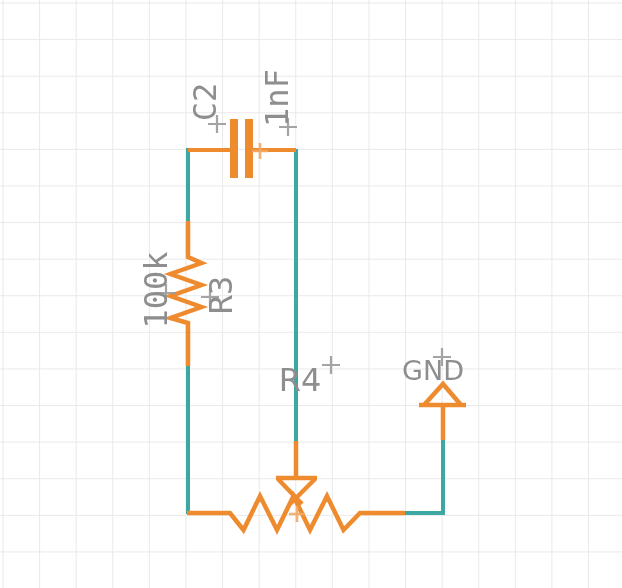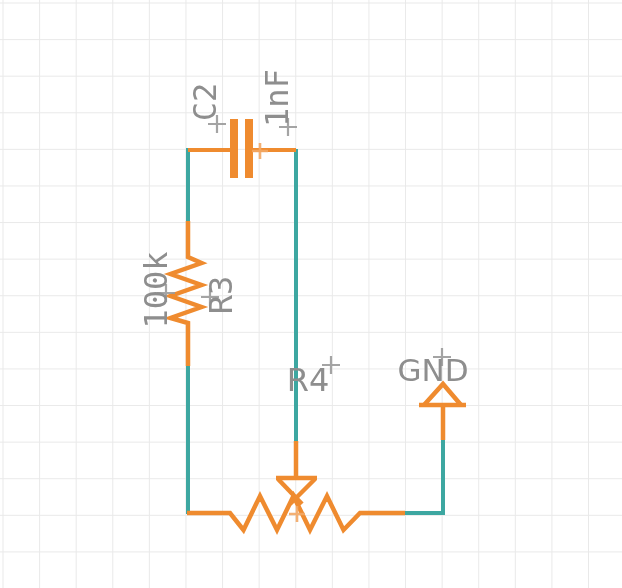--- a/index.html
+++ b/index.html
@@ -68,21 +68,21 @@
     transform: translate(-50%, -50%);
     user-select: none;
   }
   .label.vertical {
     transform: translate(-50%, -50%) rotate(-90deg);
   }
   .label.sans {
     font-family: "DejaVu Sans", sans-serif;
   }
   .label.gnd {
-    font-size: 31px;
+    font-size: 27px;
   }
 </style>
 </head>
 <body>
 
 <div class="canvas">
 
   <svg class="schematic" width="622" height="588" viewBox="0 0 622 588">
 
     <g>
@@ -130,17 +130,17 @@
   </svg>
 
   <div class="label vertical" style="left:205px; top:102px;">C2</div>
 
   <div class="label vertical" style="left:277px; top:98px;">1nF</div>
 
   <div class="label vertical" style="left:156px; top:290px;">100k</div>
 
   <div class="label vertical" style="left:221px; top:295px;">R3</div>
 
-  <div class="label sans" style="left:308px; top:380px;">R4</div>
+  <div class="label sans" style="left:300px; top:380px;">R4</div>
 
   <div class="label sans gnd" style="left:433px; top:370px;">GND</div>
 
 </div>
 
 </body></html>

